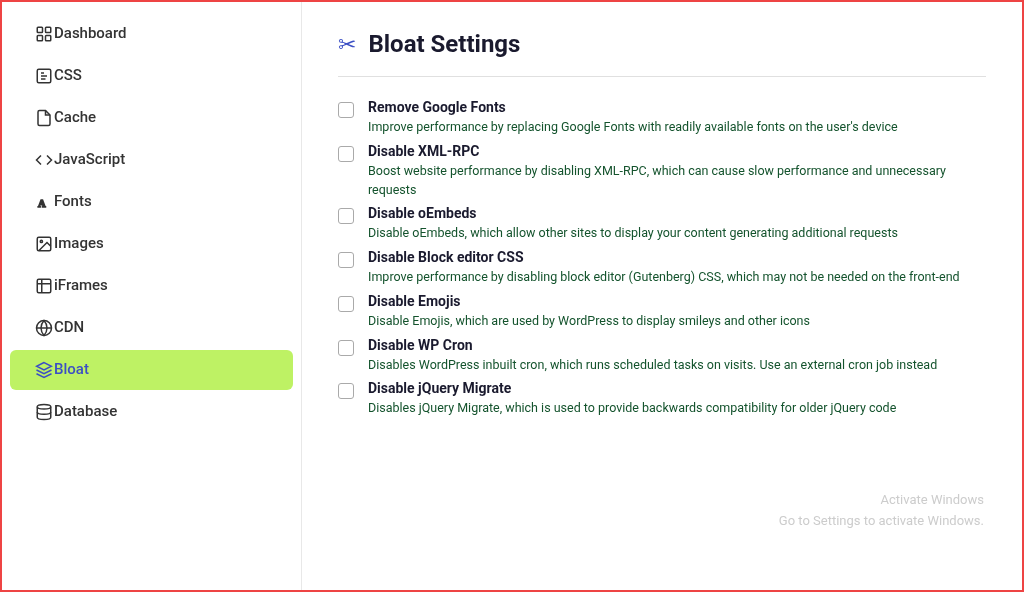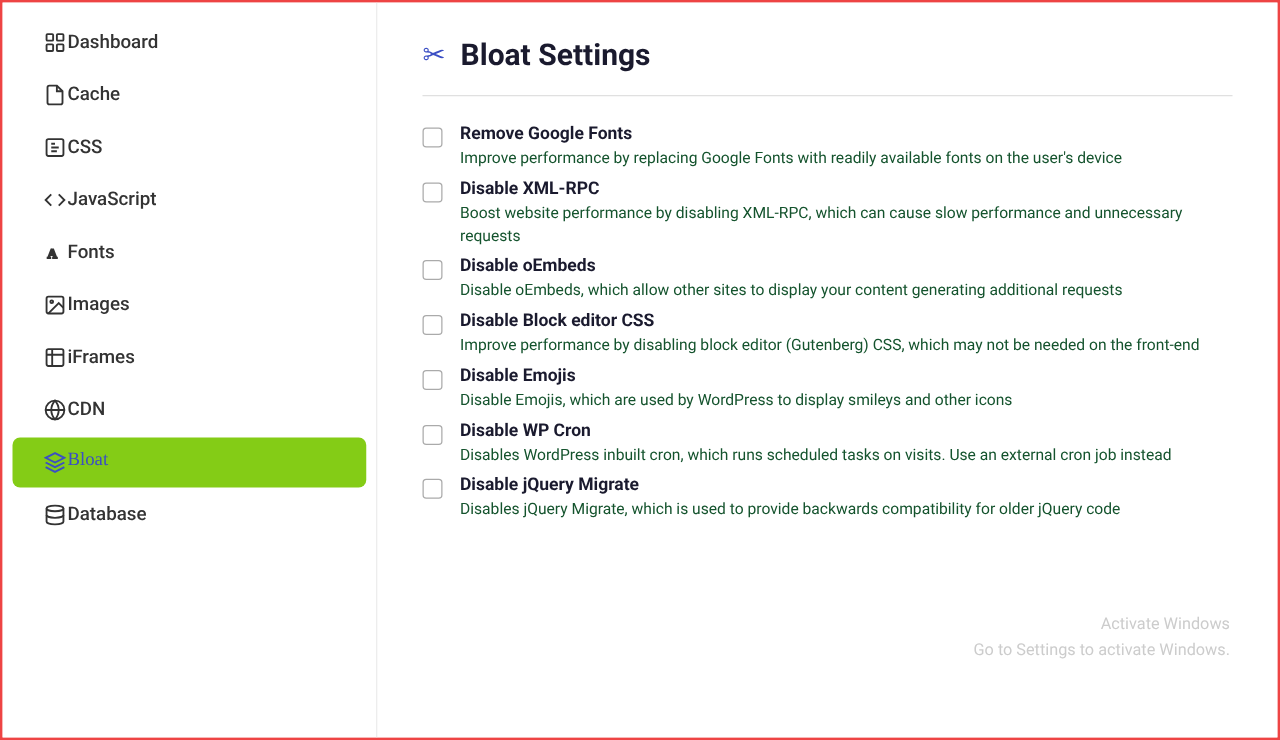--- a/index.html
+++ b/index.html
@@ -64,23 +64,22 @@
       cursor: pointer;
       color: #333;
       font-size: 15px;
       font-weight: 500;
       border-radius: 6px;
       margin: 0 8px;
       transition: background 0.15s;
     }
 
     .nav-item.active {
-      background: #84cc16;
+      background: #bef264;
       color: #3b4fc4;
-      font-family: Liberation Serif, serif;
     }
 
     .nav-item .nav-icon {
       width: 20px;
       height: 20px;
       display: flex;
       align-items: center;
       justify-content: center;
       color: inherit;
     }
@@ -195,35 +194,35 @@
             <rect x="3" y="14" width="7" height="7" rx="1"></rect>
             <rect x="14" y="14" width="7" height="7" rx="1"></rect>
           </svg>
       </span>
       <span>Dashboard</span>
     </div>
 
     <div class="nav-item">
       <span class="nav-icon">
         <svg viewBox="0 0 24 24" fill="none" stroke="currentColor" stroke-width="2">
+            <rect x="3" y="3" width="18" height="18" rx="2"></rect>
+            <path d="M8 12h8M8 8h4M8 16h6"></path>
+          </svg>
+      </span>
+      <span>CSS</span>
+    </div>
+
+    <div class="nav-item">
+      <span class="nav-icon">
+        <svg viewBox="0 0 24 24" fill="none" stroke="currentColor" stroke-width="2">
             <path d="M14 2H6a2 2 0 0 0-2 2v16a2 2 0 0 0 2 2h12a2 2 0 0 0 2-2V8z"></path>
             <polyline points="14 2 14 8 20 8"></polyline>
           </svg>
       </span>
       <span>Cache</span>
-    </div>
-
-    <div class="nav-item">
-      <span class="nav-icon">
-        <svg viewBox="0 0 24 24" fill="none" stroke="currentColor" stroke-width="2">
-            <rect x="3" y="3" width="18" height="18" rx="2"></rect>
-            <path d="M8 12h8M8 8h4M8 16h6"></path>
-          </svg>
-      </span>
-      <span>CSS</span>
     </div>
 
     <div class="nav-item">
       <span class="nav-icon">
         <svg viewBox="0 0 24 24" fill="none" stroke="currentColor" stroke-width="2">
             <polyline points="16 18 22 12 16 6"></polyline>
             <polyline points="8 6 2 12 8 18"></polyline>
           </svg>
       </span>
       <span>JavaScript</span>

